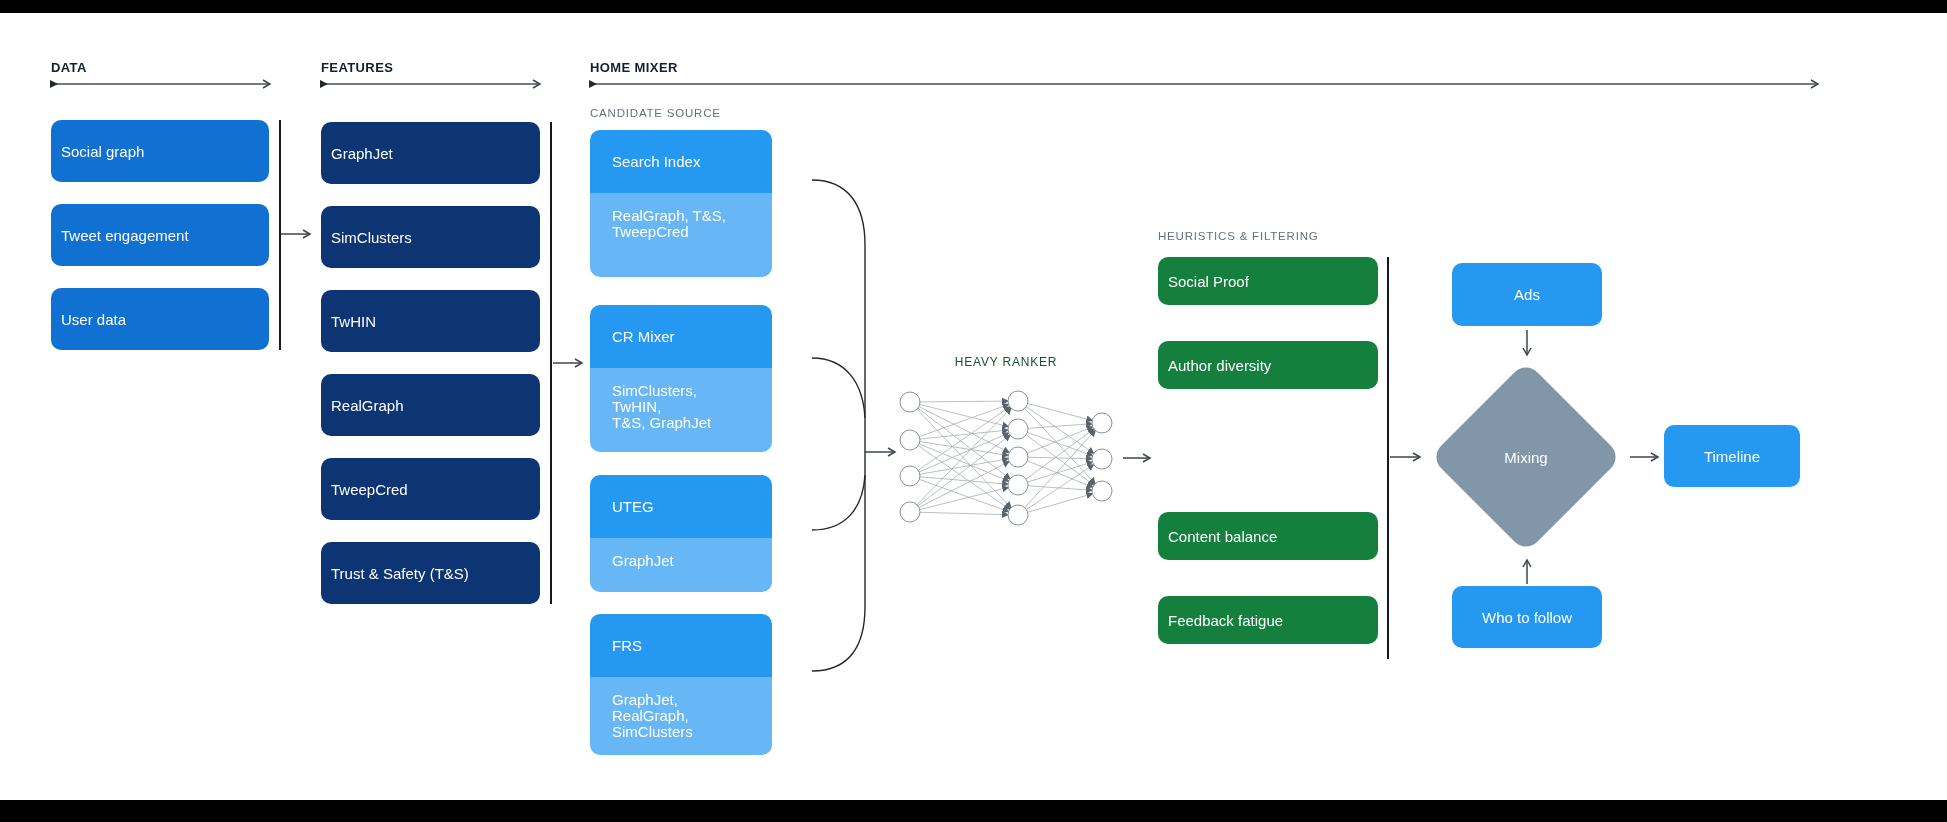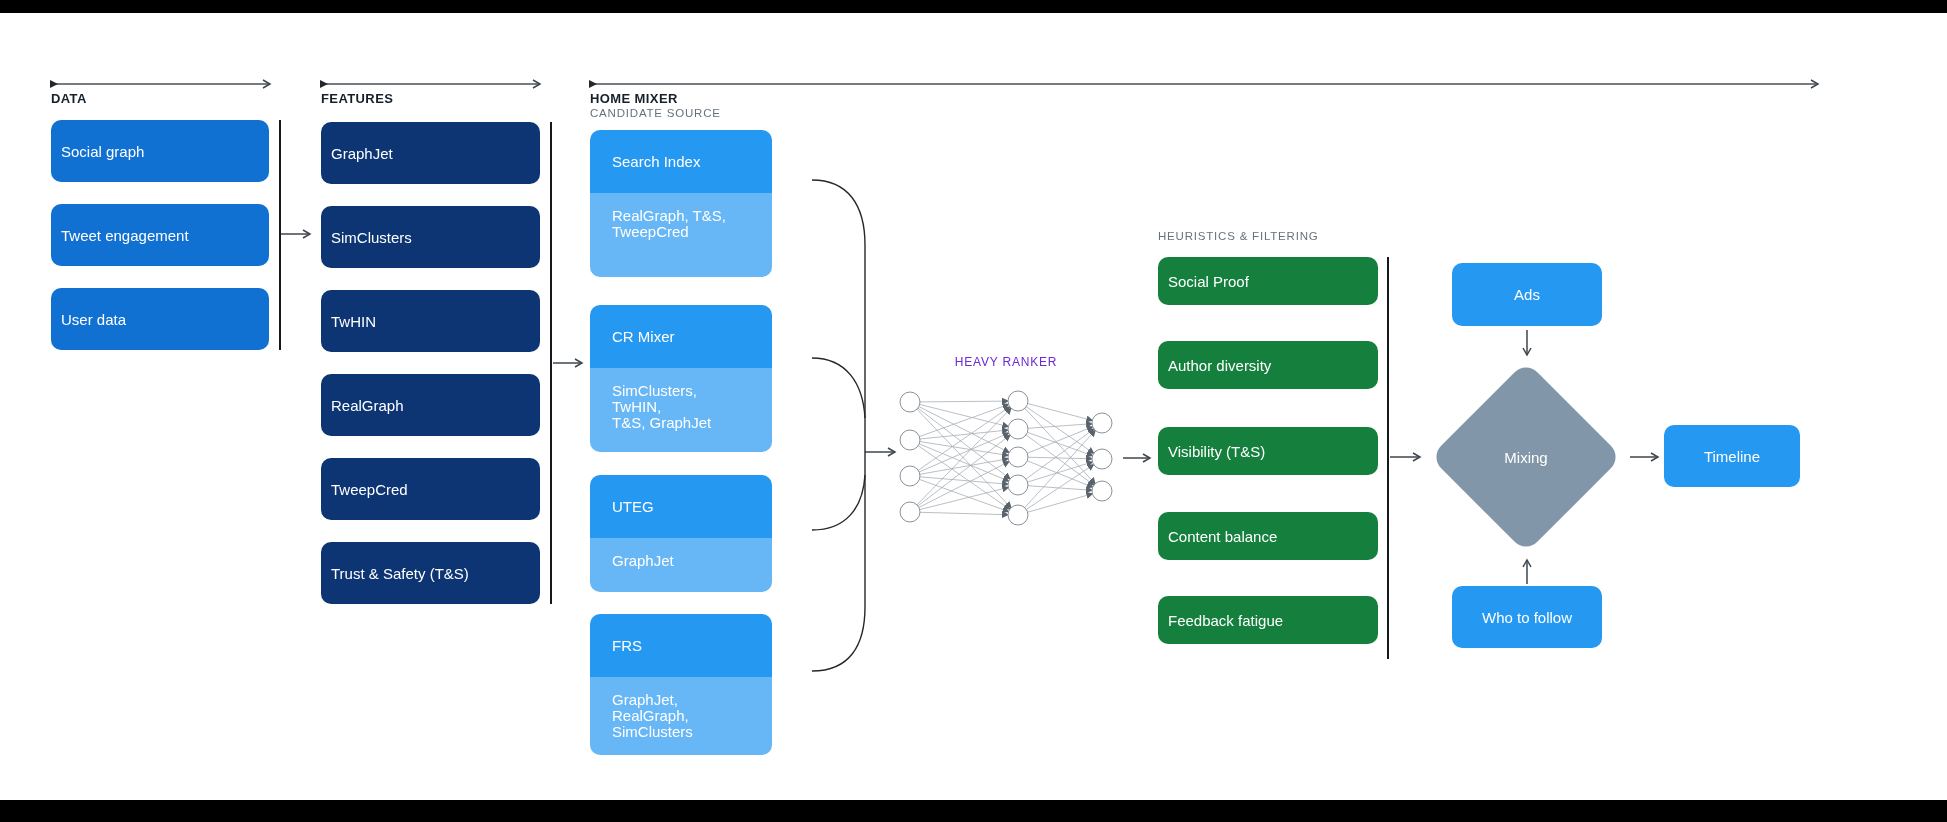--- a/index.html
+++ b/index.html
@@ -3,42 +3,42 @@
 <meta charset="utf-8">
 <style>
   html,body{margin:0;padding:0;background:#fff;}
   body{font-family:"Liberation Sans","DejaVu Sans",sans-serif;}
   .canvas{position:relative;width:1947px;height:822px;background:#ffffff;overflow:hidden;}
   .bar{position:absolute;left:0;width:1947px;background:#000;}
   .bar.top{top:0;height:13px;}
   .bar.bottom{top:800px;height:22px;}
   .overlay{position:absolute;left:0;top:0;width:1947px;height:822px;pointer-events:none;}
 
-  .sec-label{position:absolute;font-size:13px;font-weight:700;color:#15202b;letter-spacing:.4px;margin-top:31px;}
+  .sec-label{position:absolute;font-size:13px;font-weight:700;color:#15202b;letter-spacing:.4px;}
   .sub-label{position:absolute;font-size:11.5px;font-weight:400;color:#66727e;letter-spacing:.8px;}
 
   .box{position:absolute;border-radius:10px;color:#fff;font-size:15px;font-weight:500;
        display:flex;align-items:center;padding:0 10px;box-sizing:border-box;}
   .data-box{background:#1171d2;width:218px;height:62px;left:51px;}
   .feat-box{background:#0e3573;width:219px;height:62px;left:321px;}
   .heur-box{background:#15803d;width:220px;height:48px;left:1158px;text-align:center;}
 
   .cs-group{position:absolute;left:590px;width:182px;border-radius:10px;overflow:hidden;
             color:#fff;font-size:15px;font-weight:500;}
   .cs-title{background:#2598f2;height:63px;display:flex;align-items:center;padding:0 22px;}
   .cs-sub{background:#67b7f6;padding:15px 22px 0 22px;line-height:16px;white-space:pre-line;}
 
   .blue-node{position:absolute;background:#2598f2;border-radius:10px;color:#fff;font-size:15px;
              font-weight:500;display:flex;align-items:center;justify-content:center;box-sizing:border-box;}
   .diamond{position:absolute;left:1458px;top:389px;width:136px;height:136px;background:#8296a9;
            border-radius:16px;transform:rotate(45deg);}
   .diamond-label{position:absolute;left:1458px;top:389px;width:136px;height:136px;color:#fff;
            font-size:15px;font-weight:500;display:flex;align-items:center;justify-content:center;}
   .hr-label{position:absolute;left:946px;top:355px;width:120px;text-align:center;
-            font-size:12px;color:#6d28d9;letter-spacing:.8px;}
+            font-size:12px;color:#14532d;letter-spacing:.8px;}
 </style>
 </head>
 <body>
 
 <div class="canvas">
 
   <div class="bar top"></div>
   <div class="bar bottom"></div>
 
   <svg class="overlay" viewBox="0 0 1947 822">
@@ -187,23 +187,20 @@
 
   <div class="hr-label">HEAVY RANKER</div>
 
   <div class="sub-label" style="left:1158px;top:230px">HEURISTICS &amp; FILTERING</div>
   <div class="box heur-box" style="top:257px">
       <span>Social Proof</span>
     </div>
   <div class="box heur-box" style="top:341px">
       <span>Author diversity</span>
     </div>
-  <div class="box heur-box" style="top:427px">
-      <span>Visibility (T&amp;S)</span>
-    </div>
   <div class="box heur-box" style="top:512px">
       <span>Content balance</span>
     </div>
   <div class="box heur-box" style="top:596px">
       <span>Feedback fatigue</span>
     </div>
 
   <div class="blue-node" style="left:1452px;top:263px;width:150px;height:63px">
       <span>Ads</span>
     </div>

